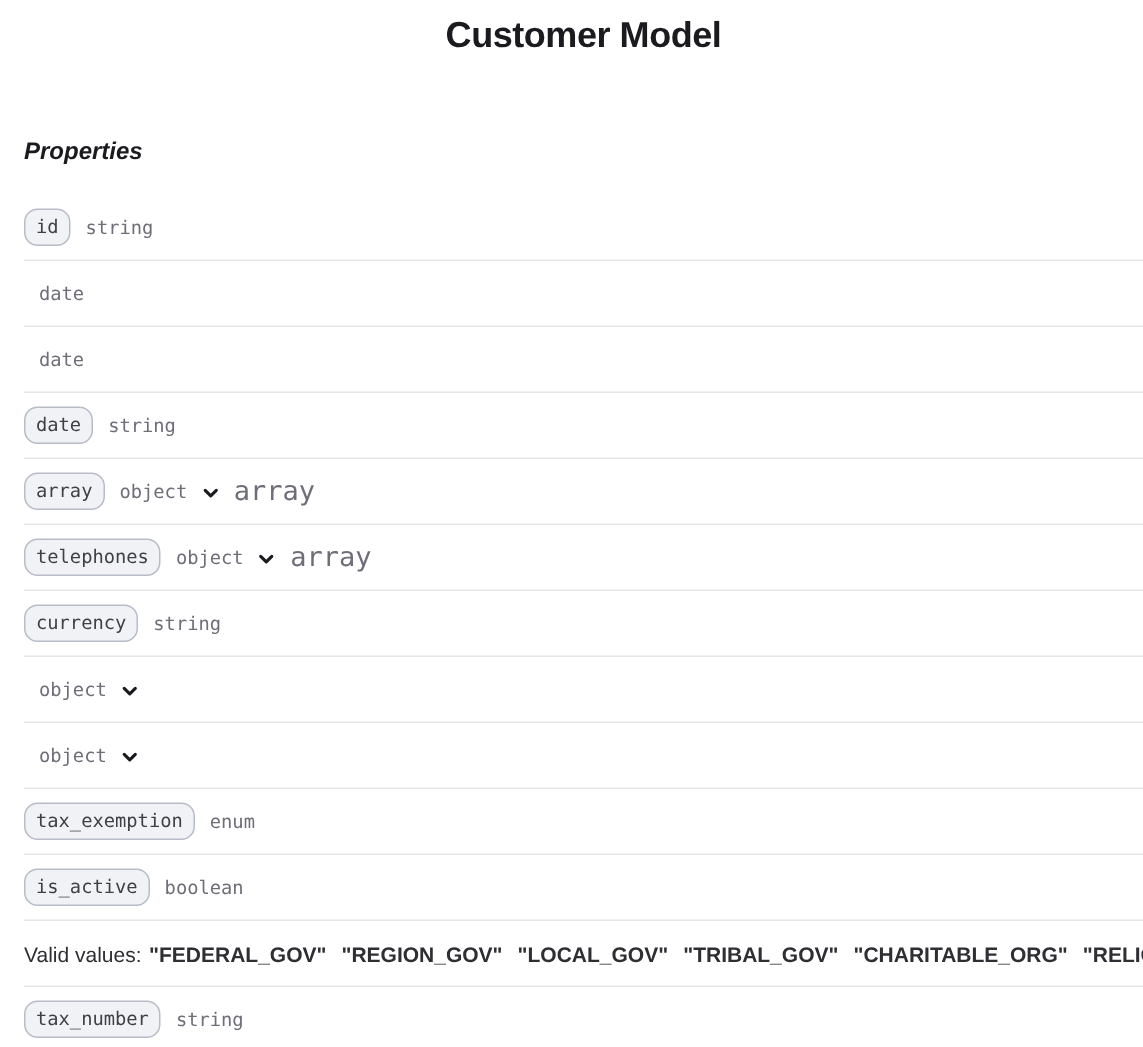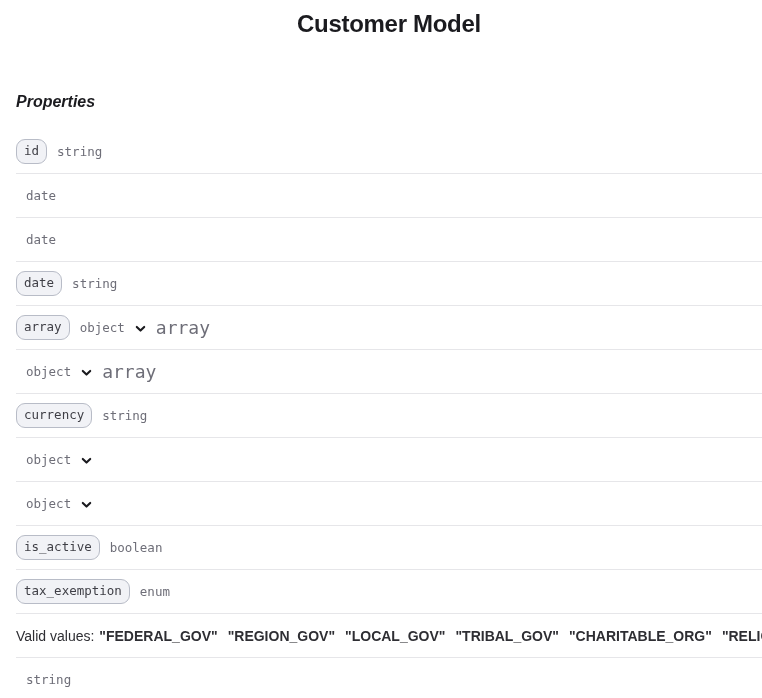--- a/index.html
+++ b/index.html
@@ -163,20 +163,21 @@
     <span class="prop-type">object</span>
     <span class="chevron-icon">
       <svg width="13" height="13" viewBox="0 0 13 13" aria-hidden="true">
         <path d="M2.8 4.9 L6.5 8.6 L10.2 4.9" fill="none" stroke="#1b1b1f" stroke-width="2.1" stroke-linecap="round" stroke-linejoin="round"></path>
       </svg>
     </span>
     <span class="prop-subtype">array</span>
   </div>
 
   <div class="prop-row">
+    <span class="prop-name">telephones</span>
     <span class="prop-type">object</span>
     <span class="chevron-icon">
       <svg width="13" height="13" viewBox="0 0 13 13" aria-hidden="true">
         <path d="M2.8 4.9 L6.5 8.6 L10.2 4.9" fill="none" stroke="#1b1b1f" stroke-width="2.1" stroke-linecap="round" stroke-linejoin="round"></path>
       </svg>
     </span>
     <span class="prop-subtype">array</span>
   </div>
 
   <div class="prop-row">
@@ -195,42 +196,43 @@
 
   </div>
 
   <div class="prop-row">
     <span class="prop-type">object</span>
     <span class="chevron-icon">
       <svg width="13" height="13" viewBox="0 0 13 13" aria-hidden="true">
         <path d="M2.8 4.9 L6.5 8.6 L10.2 4.9" fill="none" stroke="#1b1b1f" stroke-width="2.1" stroke-linecap="round" stroke-linejoin="round"></path>
       </svg>
     </span>
+
+  </div>
+
+  <div class="prop-row">
+    <span class="prop-name">tax_exemption</span>
+    <span class="prop-type">enum</span>
 
   </div>
 
   <div class="prop-row">
     <span class="prop-name">is_active</span>
     <span class="prop-type">boolean</span>
-
-  </div>
-
-  <div class="prop-row">
-    <span class="prop-name">tax_exemption</span>
-    <span class="prop-type">enum</span>
 
   </div>
 </div>
 
     <div class="valid-values-row">
       <span class="valid-values-label">Valid values:</span>
       <span class="valid-values-items" id="enum-values"><span class="valid-value">"FEDERAL_GOV"</span><span class="valid-value">"REGION_GOV"</span><span class="valid-value">"LOCAL_GOV"</span><span class="valid-value">"TRIBAL_GOV"</span><span class="valid-value">"CHARITABLE_ORG"</span><span class="valid-value">"RELIGIOUS_ORG"</span></span>
     </div>
 
     <div id="rows-bottom">
   <div class="prop-row">
+    <span class="prop-name">tax_number</span>
     <span class="prop-type">string</span>
 
   </div>
 </div>
   </div>
 
 </div>
 
 </body></html>

